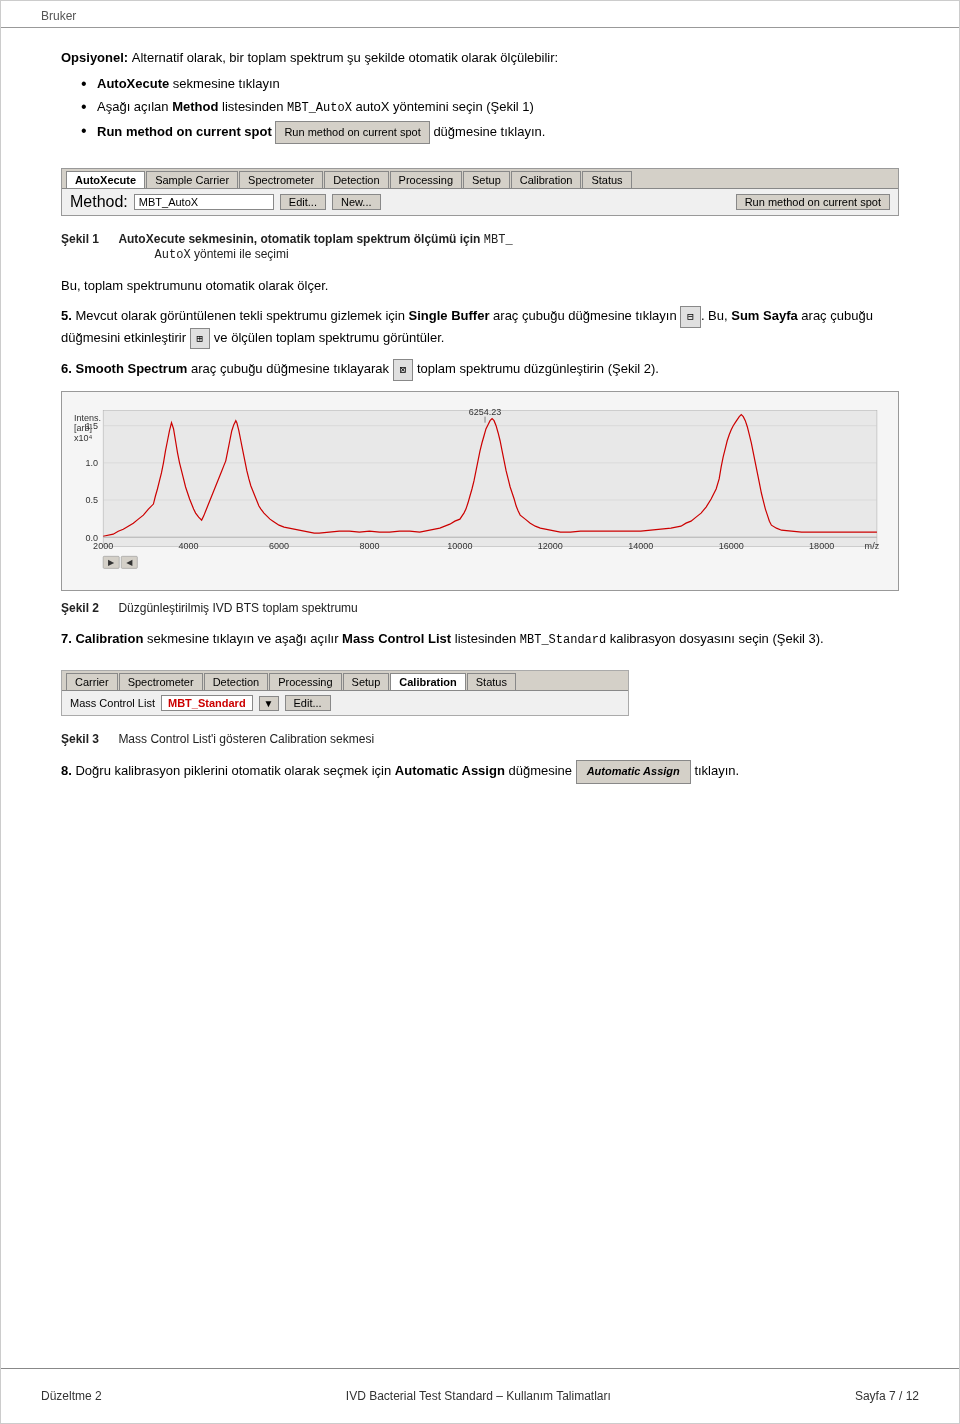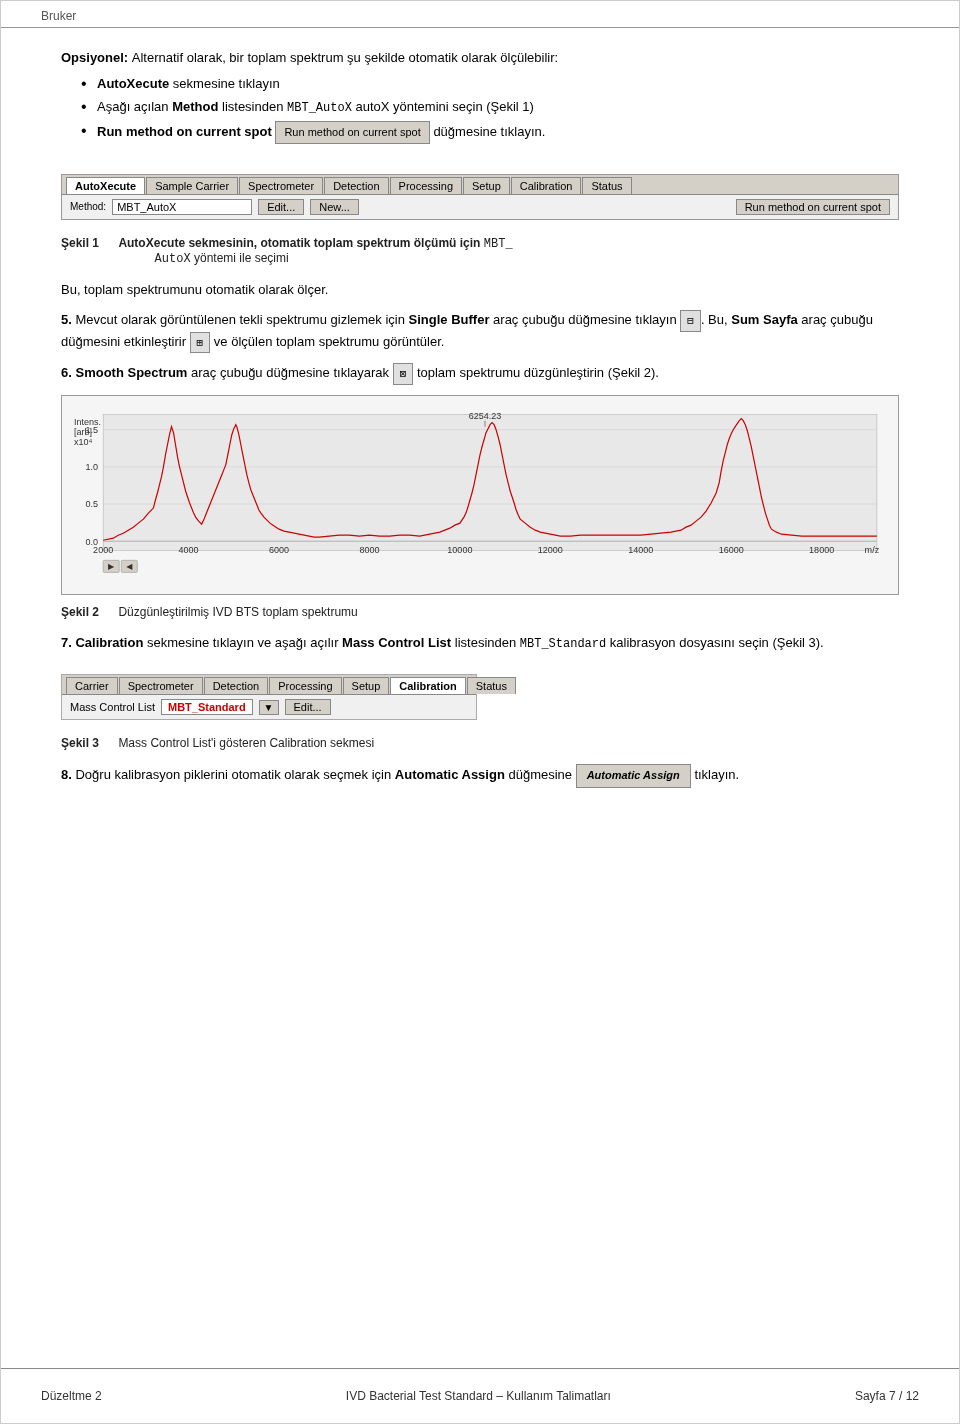--- a/index.html
+++ b/index.html
@@ -22,21 +22,21 @@
     .header-bar {
       padding: 8px 40px 4px 40px;
       border-bottom: 1px solid #999;
       font-size: 12px;
       color: #555;
     }
     .content {
       padding: 20px 60px 80px 60px;
     }
     .intro-block {
-      margin-bottom: 20px;
+      margin-bottom: 14px;
     }
     .intro-block p {
       font-size: 13px;
       line-height: 1.5;
       margin-bottom: 6px;
     }
     .bullet-list {
       list-style: none;
       padding-left: 20px;
       margin-bottom: 10px;
@@ -85,21 +85,21 @@
       background: #fff;
       font-weight: bold;
     }
     .screenshot-body {
       background: #f0f0f0;
       padding: 4px 8px;
       display: flex;
       align-items: center;
       gap: 6px;
     }
-    .method-label { font-size: 10px; }
+    .method-label { font-size: 16px; }
     .method-dropdown {
       border: 1px solid #888;
       background: #fff;
       padding: 1px 4px;
       font-size: 11px;
       width: 140px;
     }
     .small-btn {
       border: 1px solid #888;
       background: #d4d0c8;
@@ -147,21 +147,21 @@
       width: 100%;
       height: 100%;
     }
 
     
     .cal-screenshot {
       border: 1px solid #aaa;
       background: #f97316;
       margin: 10px 0;
       display: inline-block;
-      width: 416px;
+      width: 568px;
     }
     .cal-tabs {
       display: flex;
       background: #d4d0c8;
       border-bottom: 1px solid #888;
       padding: 2px 4px 0 4px;
       gap: 1px;
     }
     .cal-tab {
       padding: 2px 8px;

